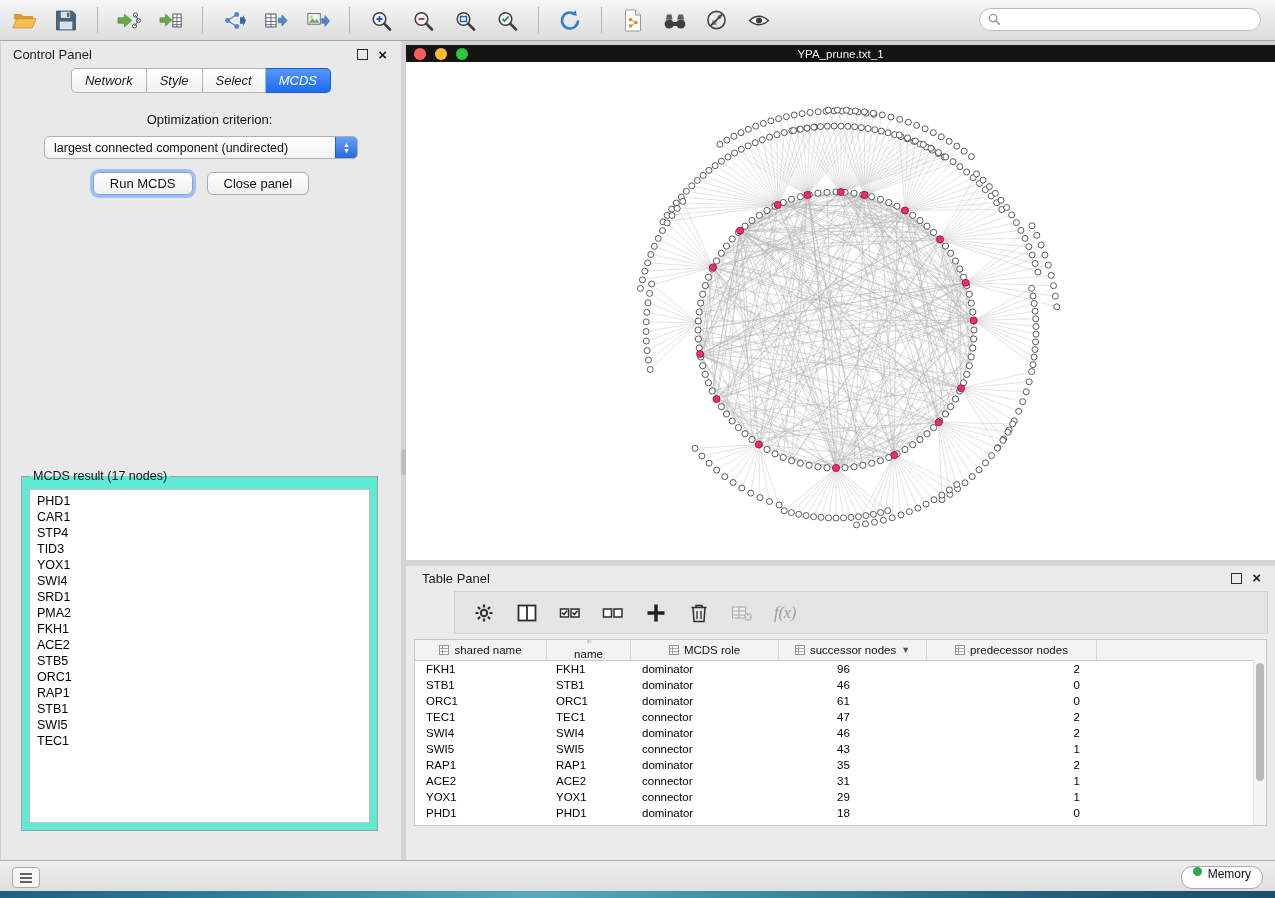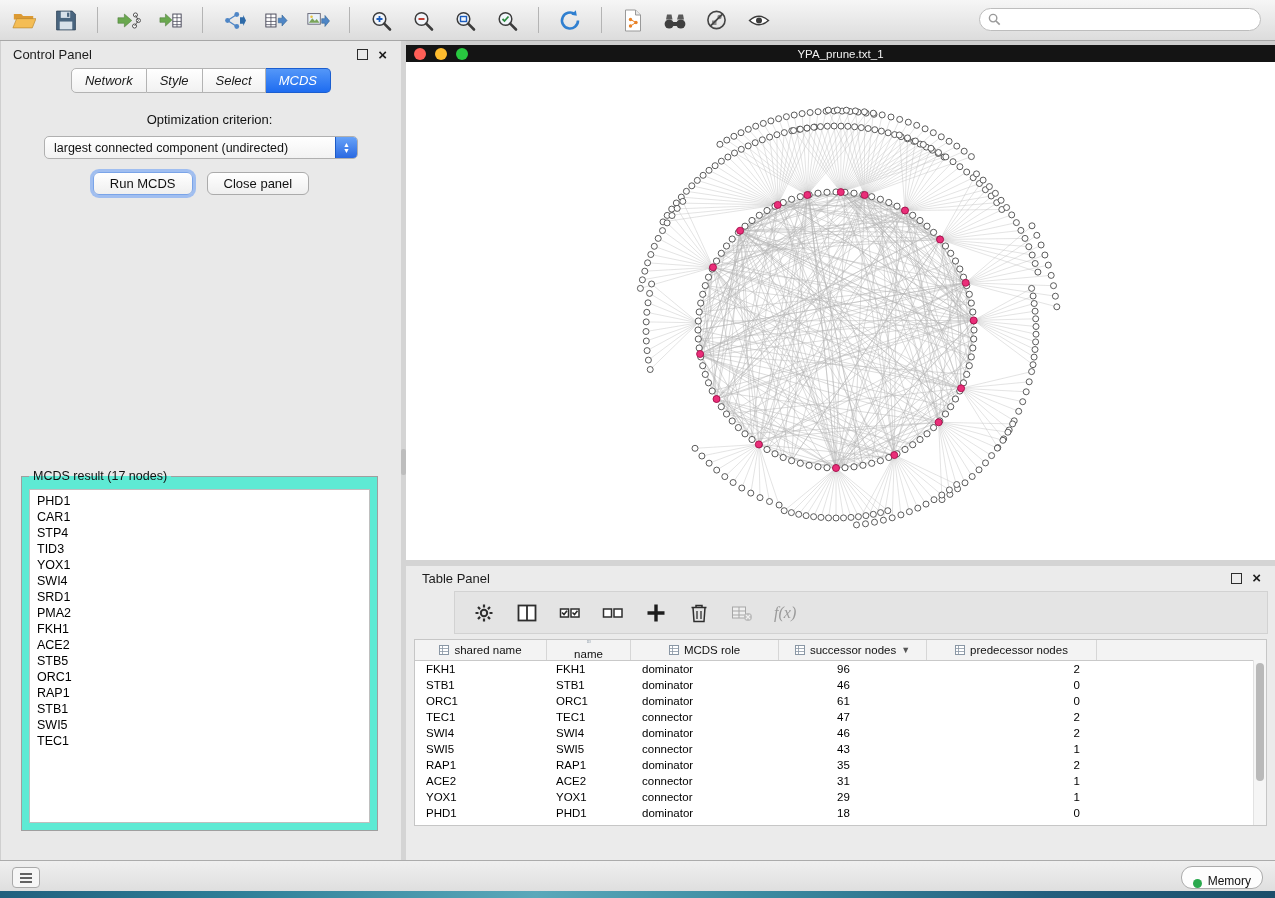--- a/index.html
+++ b/index.html
@@ -91,21 +91,21 @@
   .tbl-thumb{position:absolute;left:2px;top:3px;width:8px;height:118px;background:#b9b9b9;border-radius:4px;}
   .tp-tabs{position:absolute;left:0;right:0;bottom:5px;display:flex;justify-content:center;}
   .tp-tabs .seg-tab{font-size:12.5px;padding:3px 14px;}
 
   
   .statusbar{position:absolute;left:0;top:860px;width:1275px;height:31px;
     background:linear-gradient(#efefef,#dedede);border-top:1px solid #ababab;}
   .list-btn{position:absolute;left:12px;top:6px;width:26px;height:19px;background:#f6f6f6;
     border:1px solid #a9a9a9;border-radius:4px;display:flex;align-items:center;justify-content:center;}
   .memory-btn{position:absolute;right:12px;top:5px;height:21px;background:#fdfdfd;border:1px solid #ababab;
-    border-radius:11px;display:flex;align-items:flex-end;gap:6px;padding:0 11px;font-size:12px;color:#111;}
+    border-radius:11px;display:flex;align-items:flex-start;gap:6px;padding:0 11px;font-size:12px;color:#111;}
   .mem-dot{width:9px;height:9px;border-radius:50%;background:#2aa94e;}
   .wallpaper{position:absolute;left:0;top:891px;width:1275px;height:7px;
     background:linear-gradient(90deg,#21607e,#2e7e97 18%,#5aa8ba 42%,#3b8aa0 60%,#245f7e 82%,#1c4f6b);}
 </style>
 </head>
 <body>
 
 <div class="app">
 
   <div class="toolbar">

